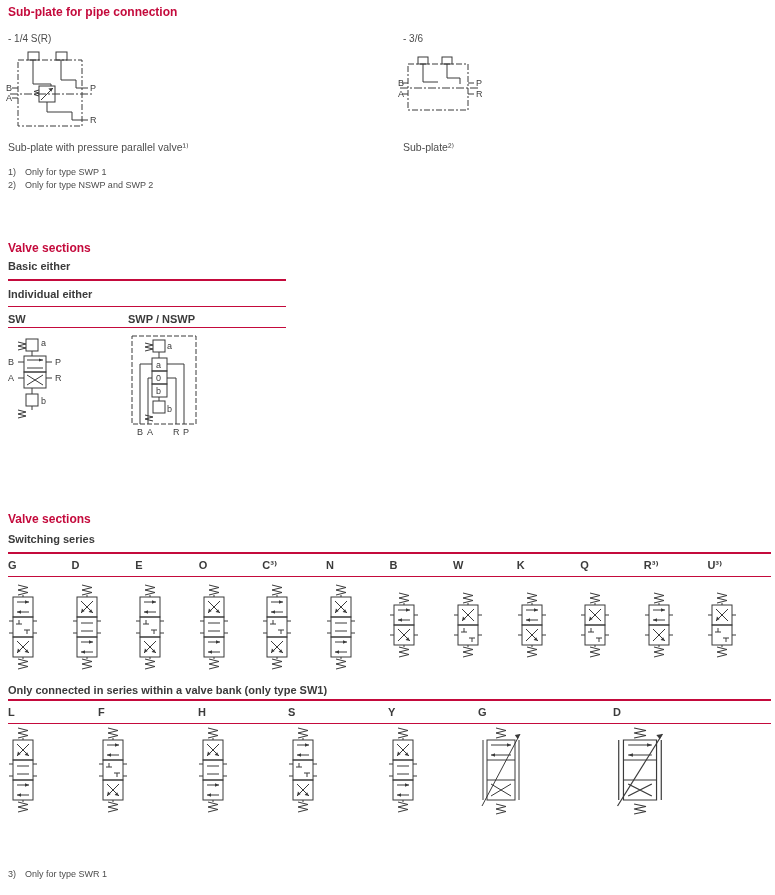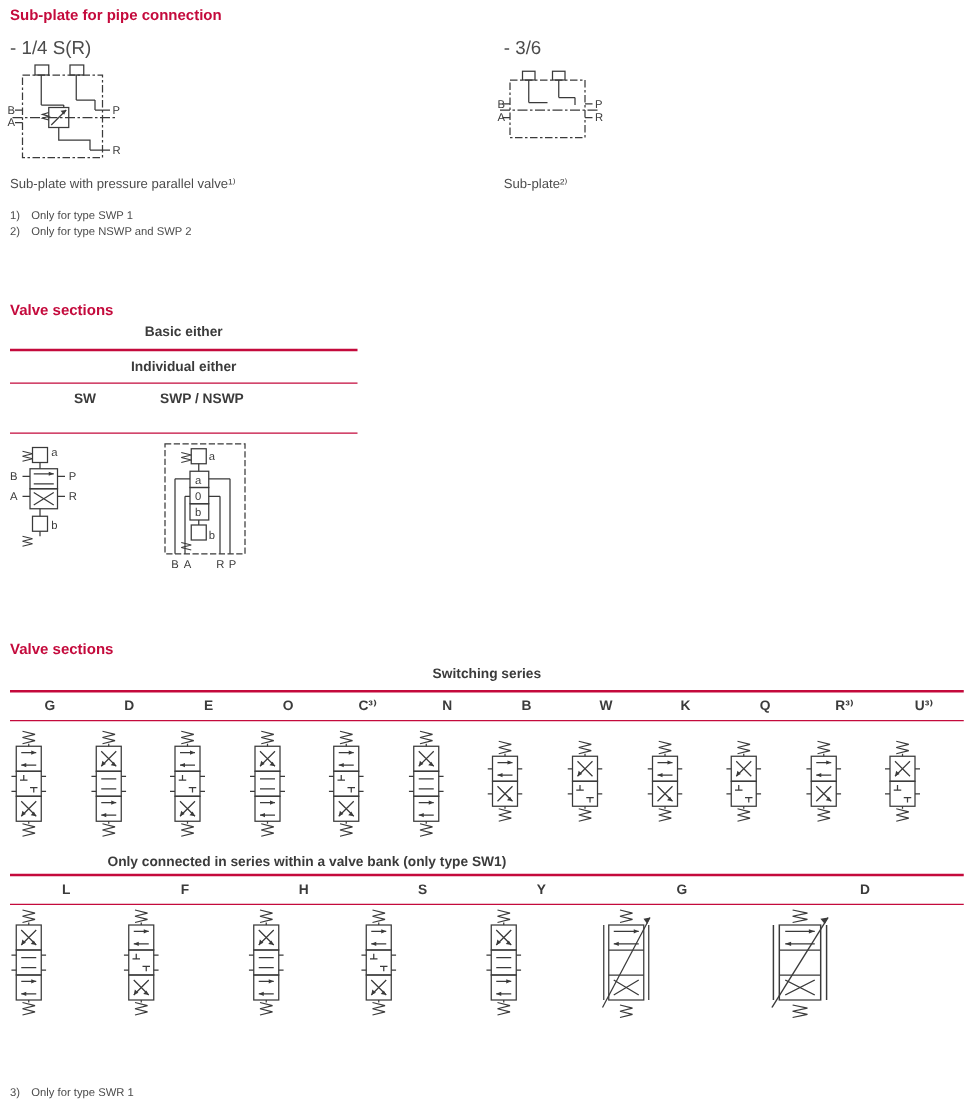--- a/index.html
+++ b/index.html
@@ -1,23 +1,23 @@
 <!DOCTYPE html>
 <html style="--accent: #c40a3c;"><head>
 <meta charset="utf-8">
 <style>
   * { margin:0; padding:0; box-sizing:border-box; }
   :root { --accent:#c40a3c; --ink:#3b3b3b; --ln:#3a3a3a; }
   html,body { background:#fff; }
   body { width:775px; height:895px; position:relative; overflow:hidden;
          font-family:"Liberation Sans","DejaVu Sans",sans-serif; color:var(--ink); }
-  .page { position:absolute; left:0; top:0; width:775px; height:895px;text-align:center; }
+  .page { position:absolute; left:0; top:0; width:775px; height:895px; }
   .abs { position:absolute; }
   .red-title { color:var(--accent); font-size:12px; font-weight:bold; line-height:14px; }
-  .size-label { font-size:15px; color:#4c4c4c; line-height:13px; }
+  .size-label { font-size:10px; color:#4c4c4c; line-height:13px; }
   .caption { font-size:10.5px; color:#4c4c4c; line-height:13px; }
   .fnote { font-size:9px; color:#4c4c4c; line-height:13px; display:flex; gap:9px; }
   .tbl-hdr { font-size:11px; font-weight:bold; color:var(--ink); line-height:13px; }
   .rule2 { border-bottom:2px solid var(--accent); }
   .rule1 { border-bottom:1px solid var(--accent); }
   .grid12 { display:grid; grid-template-columns:repeat(12,1fr); }
   .grid7 { display:grid; grid-template-columns:90px 100px 90px 100px 90px 135px auto; }
   .symcell { padding-left:1px; }
   .mt6 { margin-top:6px; }
   .mt14 { margin-top:14px; }
@@ -192,21 +192,21 @@
       <span>2)</span>
       <span>Only for type NSWP and SWP 2</span>
     </div>
   </div>
 
   <div class="abs red-title" style="left:8px;top:241px">Valve sections</div>
 
   <div class="abs" style="left:8px;top:260px;width:278px">
     <div class="tbl-hdr rule2" style="padding-bottom:6px">Basic either</div>
     <div class="tbl-hdr rule1" style="padding-top:7px;padding-bottom:5px">Individual either</div>
-    <div class="rule1" style="display:flex;padding-top:6px;padding-bottom:20px">
+    <div class="rule1" style="display:flex;padding-top:6px;padding-bottom:1px">
       <div class="tbl-hdr" style="width:120px">SW</div>
       <div class="tbl-hdr">SWP / NSWP</div>
     </div>
     <div style="position:relative;height:130px">
       <div class="abs" style="left:0;top:6px;width:64px;height:100px">
         <svg style="position:absolute;left:8px;top:0" width="46" height="98" viewBox="0 0 46 98">
             <use href="#swbasic"></use>
           </svg>
         <span class="plbl" style="left:33px;top:4px">a</span>
         <span class="plbl" style="left:0px;top:23px">B</span>

